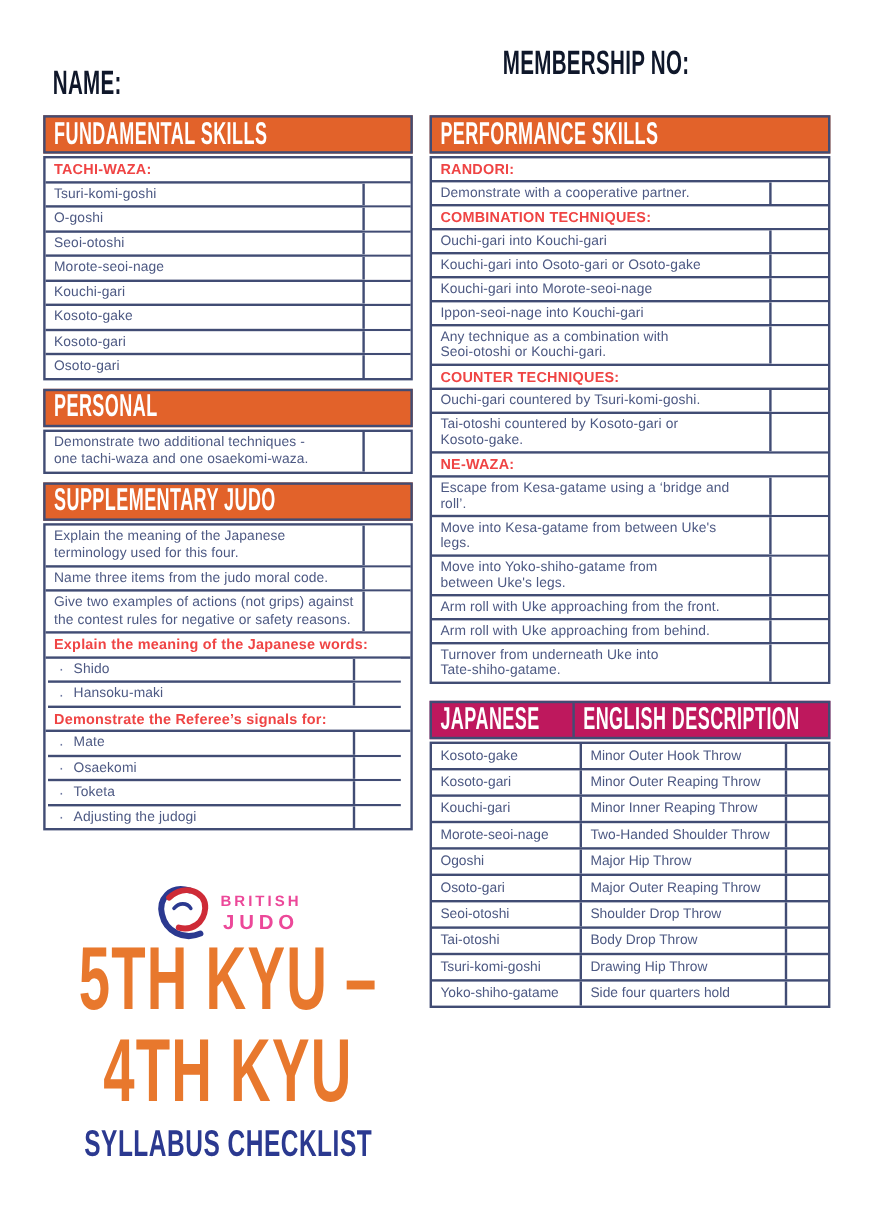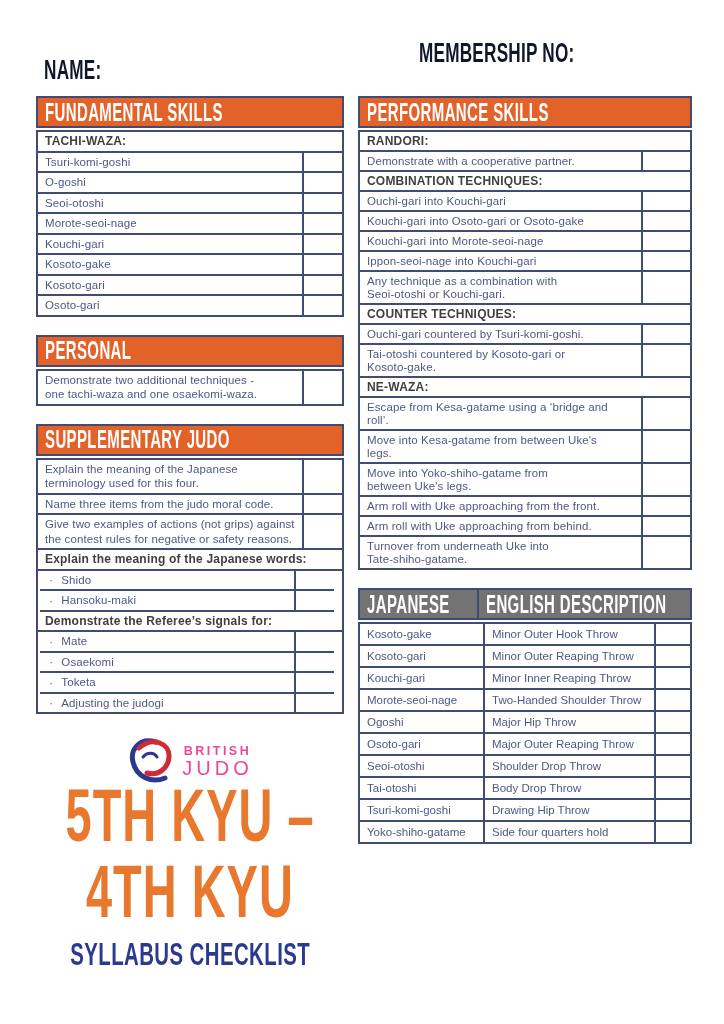--- a/index.html
+++ b/index.html
@@ -13,21 +13,21 @@
     display:inline-block; font-size:22px; letter-spacing:0.3px;
     transform:scale(0.78,1.28); transform-origin:left top; white-space:nowrap;
   }
   .head-label.name { left:44px; top:53px; }
   .head-label.membership { left:419px; top:36px; }
 
   
   .col { position:absolute; top:96px; }
   .col-left  { left:36px;  width:308px; }
   .col-right { left:358px; width:334px;border-radius:18px; }
-  .section { margin-bottom:18px; }
+  .section { margin-bottom:7px; }
 
   
   .banner {
     height:28px; background:#E2622A; border:2px solid #414C74;
     display:flex; align-items:center; padding:0 7px; margin-bottom:2px;
   }
   .banner-text {
     display:inline-block; color:#ffffff; font-weight:bold; font-size:20px;
     letter-spacing:0.5px; white-space:nowrap;
     transform:scale(0.75,1.32); transform-origin:left center;
@@ -39,49 +39,49 @@
   .row:last-child { border-bottom:none; }
   .row-label { flex:1; display:flex; align-items:center; min-width:0; }
   .col-left  .row-label { padding:2px 7px; }
   .col-right .row-label { padding:2.5px 7px; }
   .row-label .text {
     white-space:pre-line; font-size:11.5px; color:#4D5983; letter-spacing:0.1px;
   }
   .col-left  .row-label .text { line-height:14.5px; }
   .col-right .row-label .text { line-height:13px; }
   .row.subheader .row-label .text {
-    font-weight:bold; color:#404040; font-size:12px; letter-spacing:0.2px; white-space:nowrap;
+    font-weight:bold; color:#ef4444; font-size:12px; letter-spacing:0.2px; white-space:nowrap;
   }
   .bullet { color:#6B76A0; margin:0 8px 0 2px; font-size:13px; line-height:13px; }
   .checkbox { flex:none; border-left:2px solid #414C74; background:#ffffff; }
   .col-left  .checkbox { width:38px; }
   .col-right .checkbox { width:47px; }
 
   
   .glossary { margin-top:14px; }
   .jp-banner {
-    display:flex; height:28px; background:#737373;
+    display:flex; height:28px; background:#be185d;
     border:2px solid #414C74; margin-bottom:2px;
   }
   .jp-b1 { width:123px; border-right:2px solid #414C74; display:flex; align-items:center; padding-left:7px; }
   .jp-b2 { flex:1; display:flex; align-items:center; padding-left:7px; }
   .jp-rows { border:2px solid #414C74; background:#ffffff; }
   .jp-row { display:flex; border-bottom:2px solid #414C74; }
   .jp-row:last-child { border-bottom:none; }
   .jp-c1, .jp-c2 { font-size:11.5px; line-height:14px; color:#4D5983; padding:3px 7px; display:flex; align-items:center; }
   .jp-c1 { width:109px; border-right:2px solid #414C74; flex:none; }
   .jp-c2 { flex:1; border-right:2px solid #414C74; }
   .jp-c3 { width:34px; flex:none; }
 
   
   .footer { position:absolute; left:36px; top:734px; width:308px; height:250px; text-align:center; }
   .logo-row { display:flex; justify-content:center; align-items:center; gap:9px; height:54px; }
   .logo-text { text-align:center; color:#ec4899; }
   .brand-top { font-weight:bold; font-size:12.5px; letter-spacing:2.5px; line-height:14px; }
-  .brand-bottom { font-weight:normal; font-size:20px; letter-spacing:4px; line-height:21px; }
+  .brand-bottom { font-weight:bold; font-size:17px; letter-spacing:4px; line-height:21px; }
   .grade-line { position:absolute; left:0; right:0; color:#E8782D; font-weight:bold; }
   .grade-line .cond-big {
     display:inline-block; font-size:46px; line-height:46px; letter-spacing:1px;
     transform:scale(1.02,1.62); transform-origin:center top; white-space:nowrap;
   }
   .grade-line.l1 { top:44px; }
   .grade-line.l2 { top:120px; }
   .subtitle { position:absolute; left:0; right:0; top:202px; color:#2B3990; font-weight:bold; }
   .subtitle .cond-sub {
     display:inline-block; font-size:24px; letter-spacing:0.5px;

